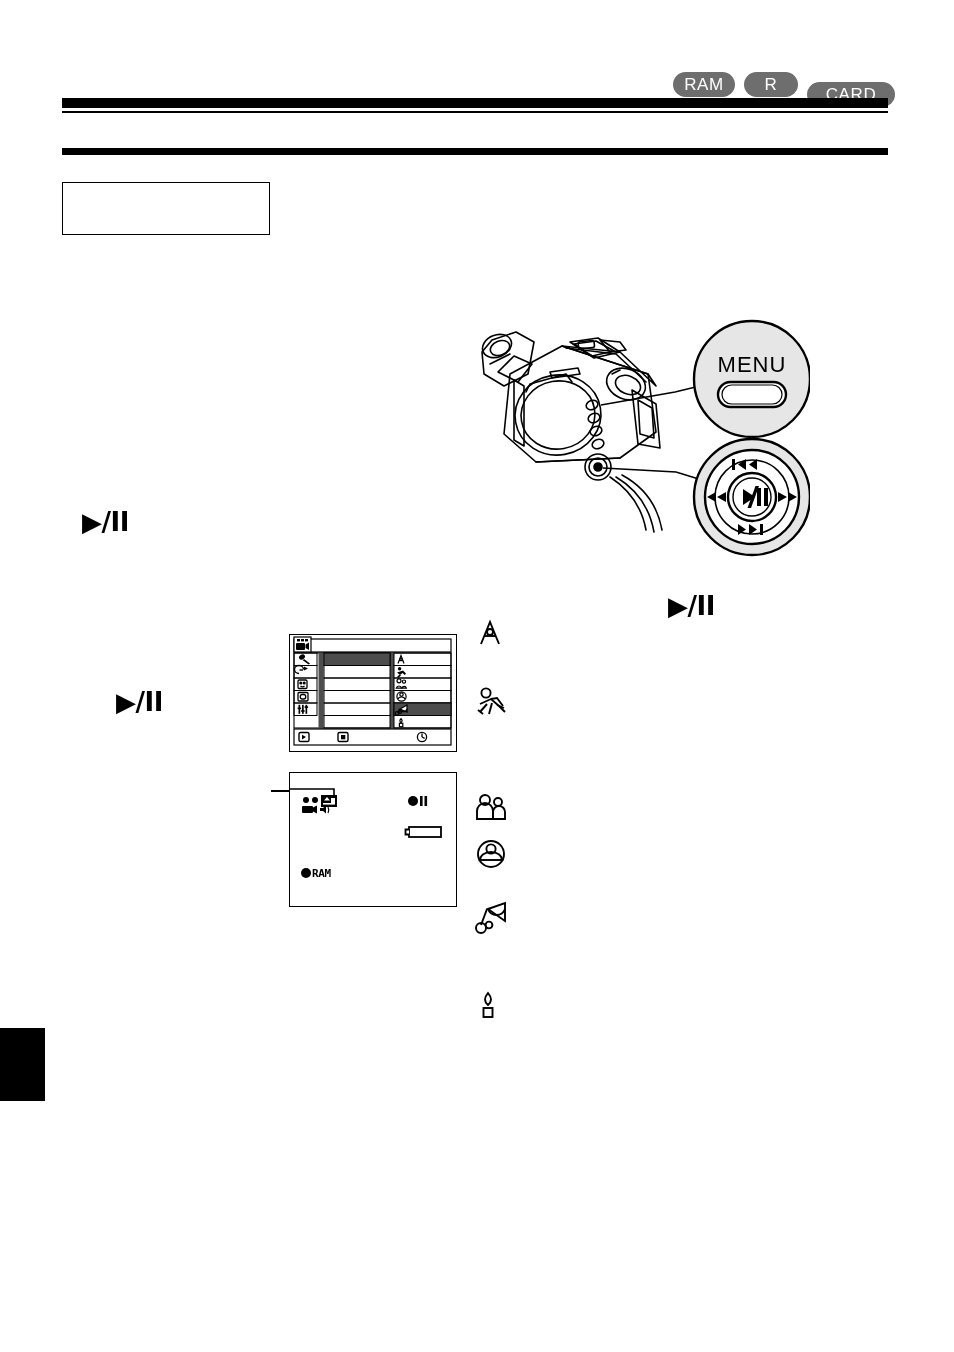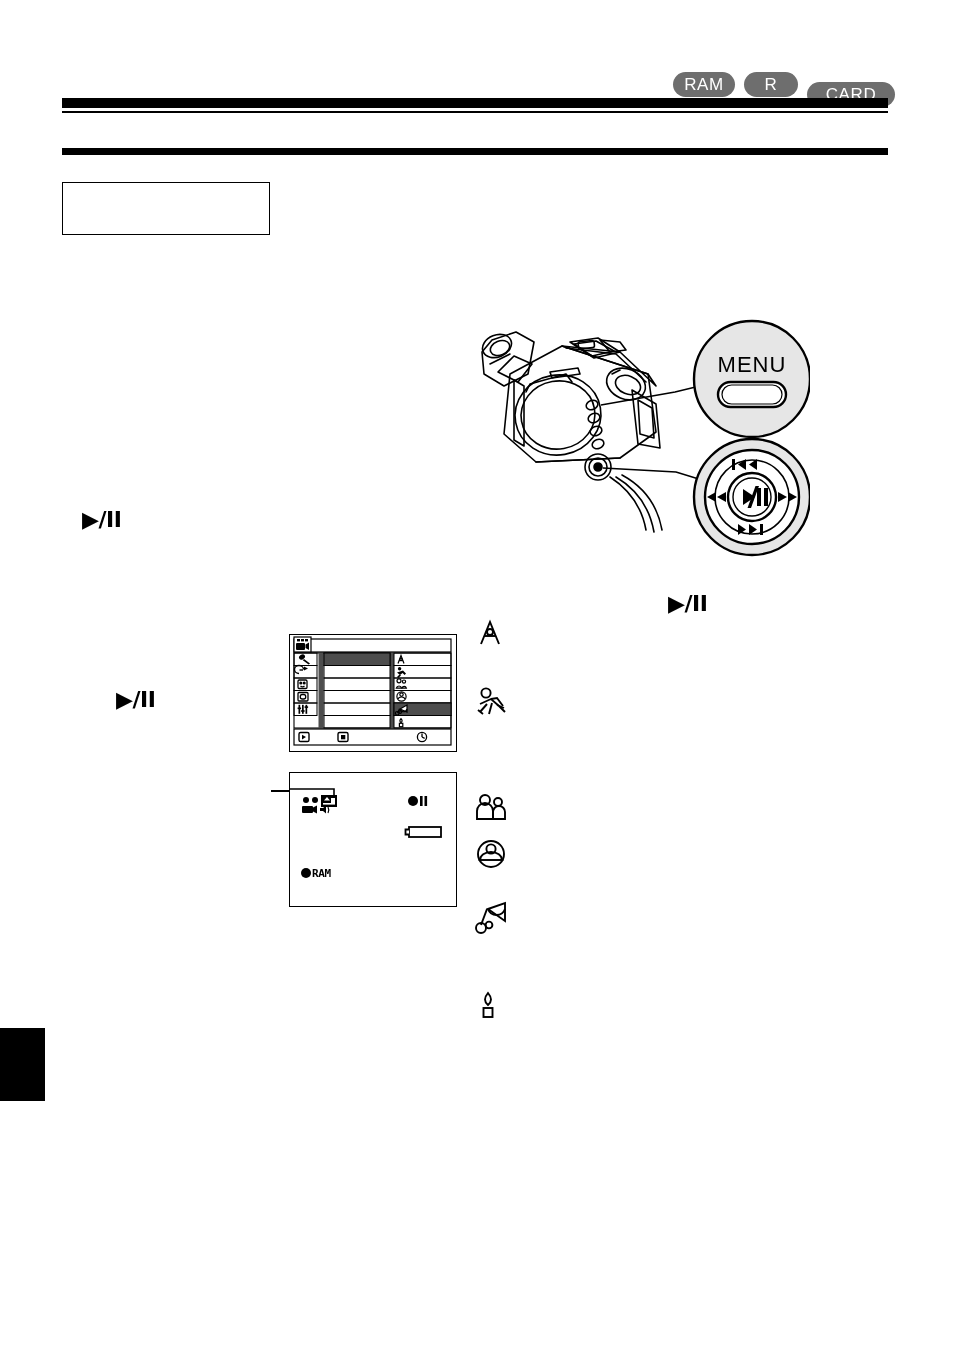--- a/index.html
+++ b/index.html
@@ -25,21 +25,21 @@
   #rule-thick{left:62px;top:98px;width:826px;height:10px;background:#000;}
   #rule-thin{left:62px;top:111px;width:826px;height:2px;background:#000;}
   #rule-mid{left:62px;top:148px;width:826px;height:7px;background:#000;}
 
   
   #note-box{left:62px;top:182px;width:206px;height:51px;border:1.6px solid #000;background:#fff;}
 
   
   .playpause{
     font-family:"DejaVu Sans", sans-serif;
-    font-weight:bold;font-size:22px;color:#000;letter-spacing:-0.5px;
+    font-weight:bold;font-size:26px;color:#000;letter-spacing:-0.5px;
     white-space:nowrap;
   }
   #step-a{left:82px;top:507px;}
   #step-b{left:116px;top:687px;}
   #step-c{left:668px;top:591px;}
 
   
   #camcorder{left:470px;top:312px;width:340px;height:250px;text-align:right;}
 
   

